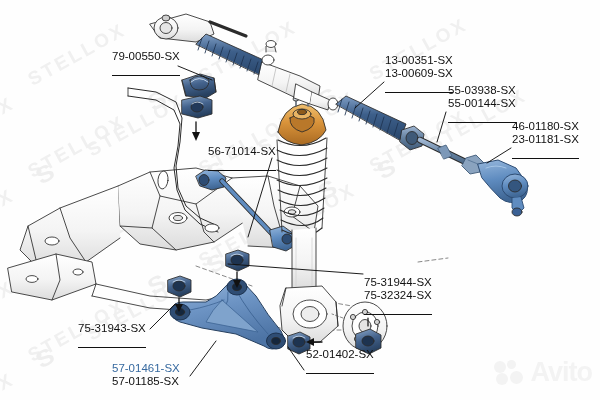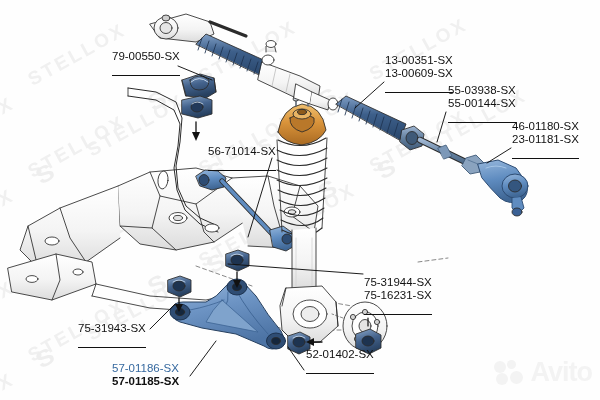--- a/index.html
+++ b/index.html
@@ -80,21 +80,21 @@
     white-space:nowrap;
     letter-spacing:0px;
   }
   .lbl .ln{display:block;}
   .lbl .ul{
     display:block;
     border-bottom:1.1px solid #111111;
     padding-bottom:12px;
   }
   .lbl.link .ln{color:#36699f;}
-  .lbl.link .ul{color:#111111;border-bottom-color:#111111;font-weight:bold;}
+  .lbl.link .ul{color:#111111;border-bottom-color:#111111;}
 </style>
 </head>
 <body>
 
 <div id="stage">
 
   <div id="watermark">
       <div class="wmrow" style="left: -198px; top: 6px; transform: rotate(-29deg);"></div>
       <div class="wmrow" style="left: -260px; top: 52px; transform: rotate(-29deg);"></div>
       <div class="wmrow" style="left: -198px; top: 98px; transform: rotate(-29deg);"><span><span class="s">S</span> STELLOX</span></div>
@@ -425,27 +425,27 @@
       <div class="lbl" style="left: 448px; top: 84px;">
         <span class="ln">55-03938-SX</span>
         <span class="ul">55-00144-SX</span>
       </div>
       <div class="lbl" style="left: 512px; top: 120px;">
         <span class="ln">46-01180-SX</span>
         <span class="ul">23-01181-SX</span>
       </div>
       <div class="lbl" style="left: 364px; top: 276px;">
         <span class="ln">75-31944-SX</span>
-        <span class="ul">75-16231-SX</span>
+        <span class="ul">75-32324-SX</span>
       </div>
       <div class="lbl" style="left: 78px; top: 322px;">
         <span class="ul">75-31943-SX</span>
       </div>
       <div class="lbl link" style="left: 112px; top: 362px;">
-        <span class="ln">57-01186-SX</span>
+        <span class="ln">57-01461-SX</span>
         <span class="ul">57-01185-SX</span>
       </div>
       <div class="lbl" style="left: 306px; top: 348px;">
         <span class="ul">52-01402-SX</span>
       </div>
     </div>
 
 </div>
 
 </body></html>

